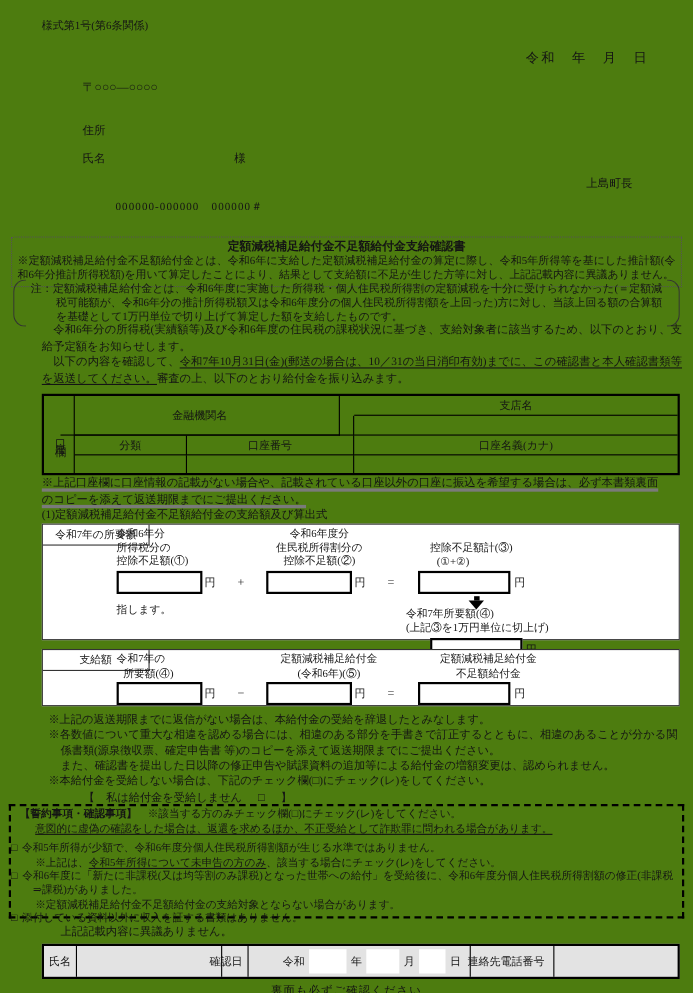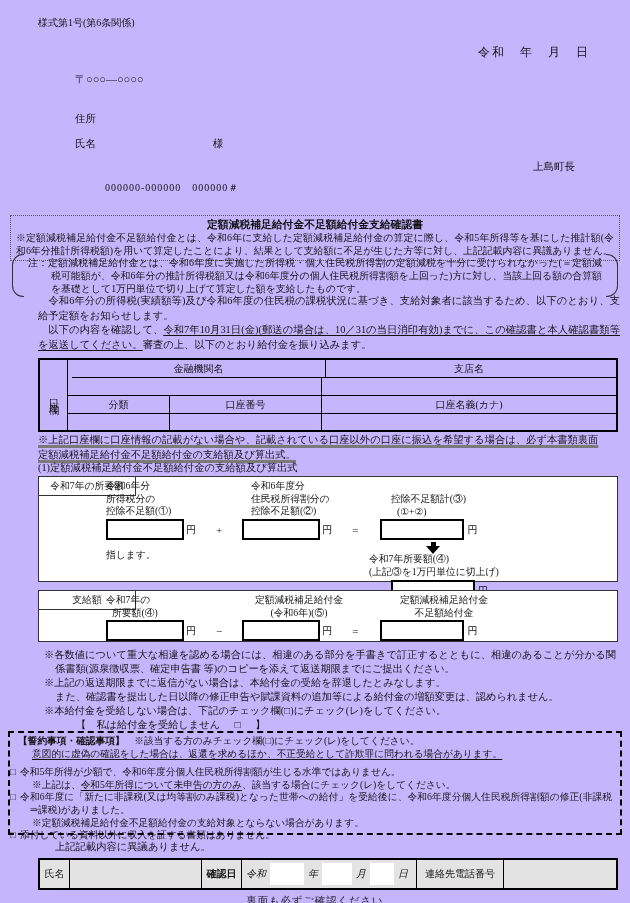--- a/index.html
+++ b/index.html
@@ -1,17 +1,17 @@
 <!DOCTYPE html>
 <html><head>
 <meta charset="utf-8">
 <style>
   html,body{margin:0;padding:0;background:#888;}
   .page{
-    position:relative; width:630px; height:903px; background:#c4b5fd;
+    position:relative; width:630px; height:903px; background:#4d7c0f;
     font-family:"Liberation Serif","DejaVu Serif",serif; color:#141414;
     font-size:10px; overflow:hidden;
   }
   .abs{position:absolute;}
   .u{text-decoration:underline; text-underline-offset:2px;}
   .thick-u{text-decoration:underline; text-decoration-thickness:3px; text-decoration-color:#7a7a7a; text-underline-offset:2px;}
   
   .form-no{top:16px; left:38px; font-size:10px;}
   .date-line{top:44px; right:40px; font-size:12px; letter-spacing:2px;}
   .postal{top:72px; left:75px; font-size:11px;}
@@ -111,44 +111,44 @@
     <div class="bracket-text">注：定額減税補足給付金とは、令和6年度に実施した所得税・個人住民税所得割の定額減税を十分に受けられなかった(＝定額減税可能額が、令和6年分の推計所得税額又は令和6年度分の個人住民税所得割額を上回った)方に対し、当該上回る額の合算額を基礎として1万円単位で切り上げて算定した額を支給したものです。</div>
   </div>
 
   <p class="abs para p1">　令和6年分の所得税(実績額等)及び令和6年度の住民税の課税状況に基づき、支給対象者に該当するため、以下のとおり、支給予定額をお知らせします。</p>
   <p class="abs para p2"><span>　以下の内容を確認して、</span><span class="u">令和7年10月31日(金)(郵送の場合は、10／31の当日消印有効)までに、この確認書と本人確認書類等を返送してください。</span><span>審査の上、以下のとおり給付金を振り込みます。</span></p>
 
   <div class="abs acc">
     <div class="acc-cell br" style="left:0;top:0;width:28px;height:70px;">
       <span class="vert">口座欄</span>
     </div>
-    <div class="acc-cell br bb" style="left:32px;top:0;width:254px;height:18px;">金融機関名</div>
+    <div class="acc-cell br bb" style="left:15px;top:0;width:254px;height:36px;">金融機関名</div>
     <div class="acc-cell bb" style="left:282px;top:0;width:294px;height:18px;">支店名</div>
     <div class="acc-cell br bb" style="left:28px;top:18px;width:254px;height:18px;"></div>
     <div class="acc-cell bb" style="left:282px;top:18px;width:294px;height:18px;"></div>
     <div class="acc-cell br bb" style="left:28px;top:36px;width:102px;height:18px;">分類</div>
     <div class="acc-cell br bb" style="left:130px;top:36px;width:152px;height:18px;">口座番号</div>
     <div class="acc-cell bb" style="left:282px;top:36px;width:294px;height:18px;">口座名義(カナ)</div>
     <div class="acc-cell br" style="left:28px;top:54px;width:102px;height:16px;"></div>
     <div class="acc-cell br" style="left:130px;top:54px;width:152px;height:16px;"></div>
     <div class="acc-cell" style="left:282px;top:54px;width:294px;height:16px;"></div>
   </div>
 
-  <p class="abs acc-note"><span class="thick-u">※上記口座欄に口座情報の記載がない場合や、記載されている口座以外の口座に振込を希望する場合は、必ず本書類裏面</span><br><span class="thick-u">定額減税補足給付金不足額給付金の支給額及び算出式。</span></p>
+  <p class="abs acc-note"><span class="thick-u">※上記口座欄に口座情報の記載がない場合や、記載されている口座以外の口座に振込を希望する場合は、必ず本書類裏面</span><br><span class="thick-u">のコピーを添えて返送期限までにご提出ください。</span></p>
 
   <p class="abs calc-heading">(1)定額減税補足給付金不足額給付金の支給額及び算出式</p>
 
   <div class="abs calc calc1">
     <div class="small-label">令和7年の所要額</div>
     <div class="colhead" style="left:67px;top:3px;">
       <div>令和6年分</div>
       <div>所得税分の</div>
       <div>控除不足額(①)</div>
     </div>
-    <div class="colhead" style="left:212px;top:3px;">
+    <div class="colhead" style="left:212px;top:3px;text-align:center;">
       <div>令和6年度分</div>
       <div>住民税所得割分の</div>
       <div>控除不足額(②)</div>
     </div>
     <div class="colhead" style="left:352px;top:16px;">
       <div>控除不足額計(③)</div>
       <div style="padding-left:6px;">(①+②)</div>
     </div>
     <div class="amt-row" style="left:67px;top:42px;">
       <div class="amt-box"></div>
@@ -197,22 +197,22 @@
       <span class="op1">−</span>
       <div class="amt-box"></div>
       <span class="yen2">円</span>
       <span class="op2">=</span>
       <div class="amt-box w84"></div>
       <span class="yen3">円</span>
     </div>
   </div>
 
   <div class="abs notes">
+    <p class="hang">※上記の返送期限までに返信がない場合は、本給付金の受給を辞退したとみなします。</p>
     <p class="hang">※各数値について重大な相違を認める場合には、相違のある部分を手書きで訂正するとともに、相違のあることが分かる関係書類(源泉徴収票、確定申告書 等)のコピーを添えて返送期限までにご提出ください。</p>
-    <p class="hang">※上記の返送期限までに返信がない場合は、本給付金の受給を辞退したとみなします。</p>
     <p class="indent1">また、確認書を提出した日以降の修正申告や賦課資料の追加等による給付金の増額変更は、認められません。</p>
     <p class="hang">※本給付金を受給しない場合は、下記のチェック欄(□)にチェック(レ)をしてください。</p>
   </div>
 
   <div class="abs decline-line">
     <span>【　私は給付金を受給しません</span>
     <span class="cb">□</span>
     <span>】</span>
   </div>
 
@@ -225,22 +225,22 @@
     <p class="chk-line"><span class="cb">□</span><span>令和6年度に「新たに非課税(又は均等割のみ課税)となった世帯への給付」を受給後に、令和6年度分個人住民税所得割額の修正(非課税⇒課税)がありました。</span></p>
     <p class="subnote">※定額減税補足給付金不足額給付金の支給対象とならない場合があります。</p>
     <p class="chk-line"><span class="cb">□</span><span>添付している資料以外に収入を証する書類はありません。</span></p>
   </div>
 
   <p class="abs agreement">上記記載内容に異議ありません。</p>
 
   <div class="abs sig">
     <div class="sig-cell sig-sep" style="left:0;width:30px;">氏名</div>
     <div class="sig-cell sig-sep" style="left:30px;width:132px;"></div>
-    <div class="sig-cell sig-sep" style="left:162px;width:40px;font-weight:bold;">確認日</div>
-    <div class="sig-cell sig-sep date-cell" style="left:202px;width:175px;font-style:italic;">
+    <div class="sig-cell sig-sep" style="left:146px;width:40px;">確認日</div>
+    <div class="sig-cell sig-sep date-cell" style="left:213px;width:175px;">
       <span>令和</span>
       <span class="date-input" style="width:34px;"></span>
       <span>年</span>
       <span class="date-input" style="width:30px;"></span>
       <span>月</span>
       <span class="date-input" style="width:24px;"></span>
       <span>日</span>
     </div>
     <div class="sig-cell sig-sep" style="left:377px;width:87px;">連絡先電話番号</div>
     <div class="sig-cell" style="left:464px;width:112px;"></div>

